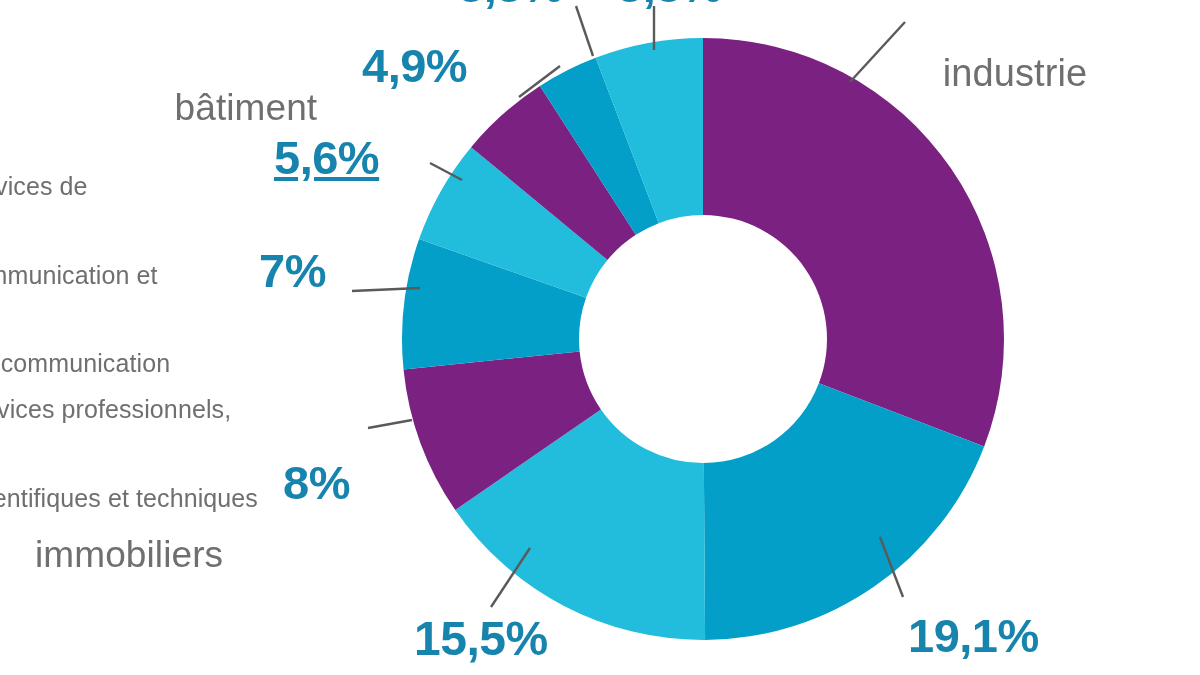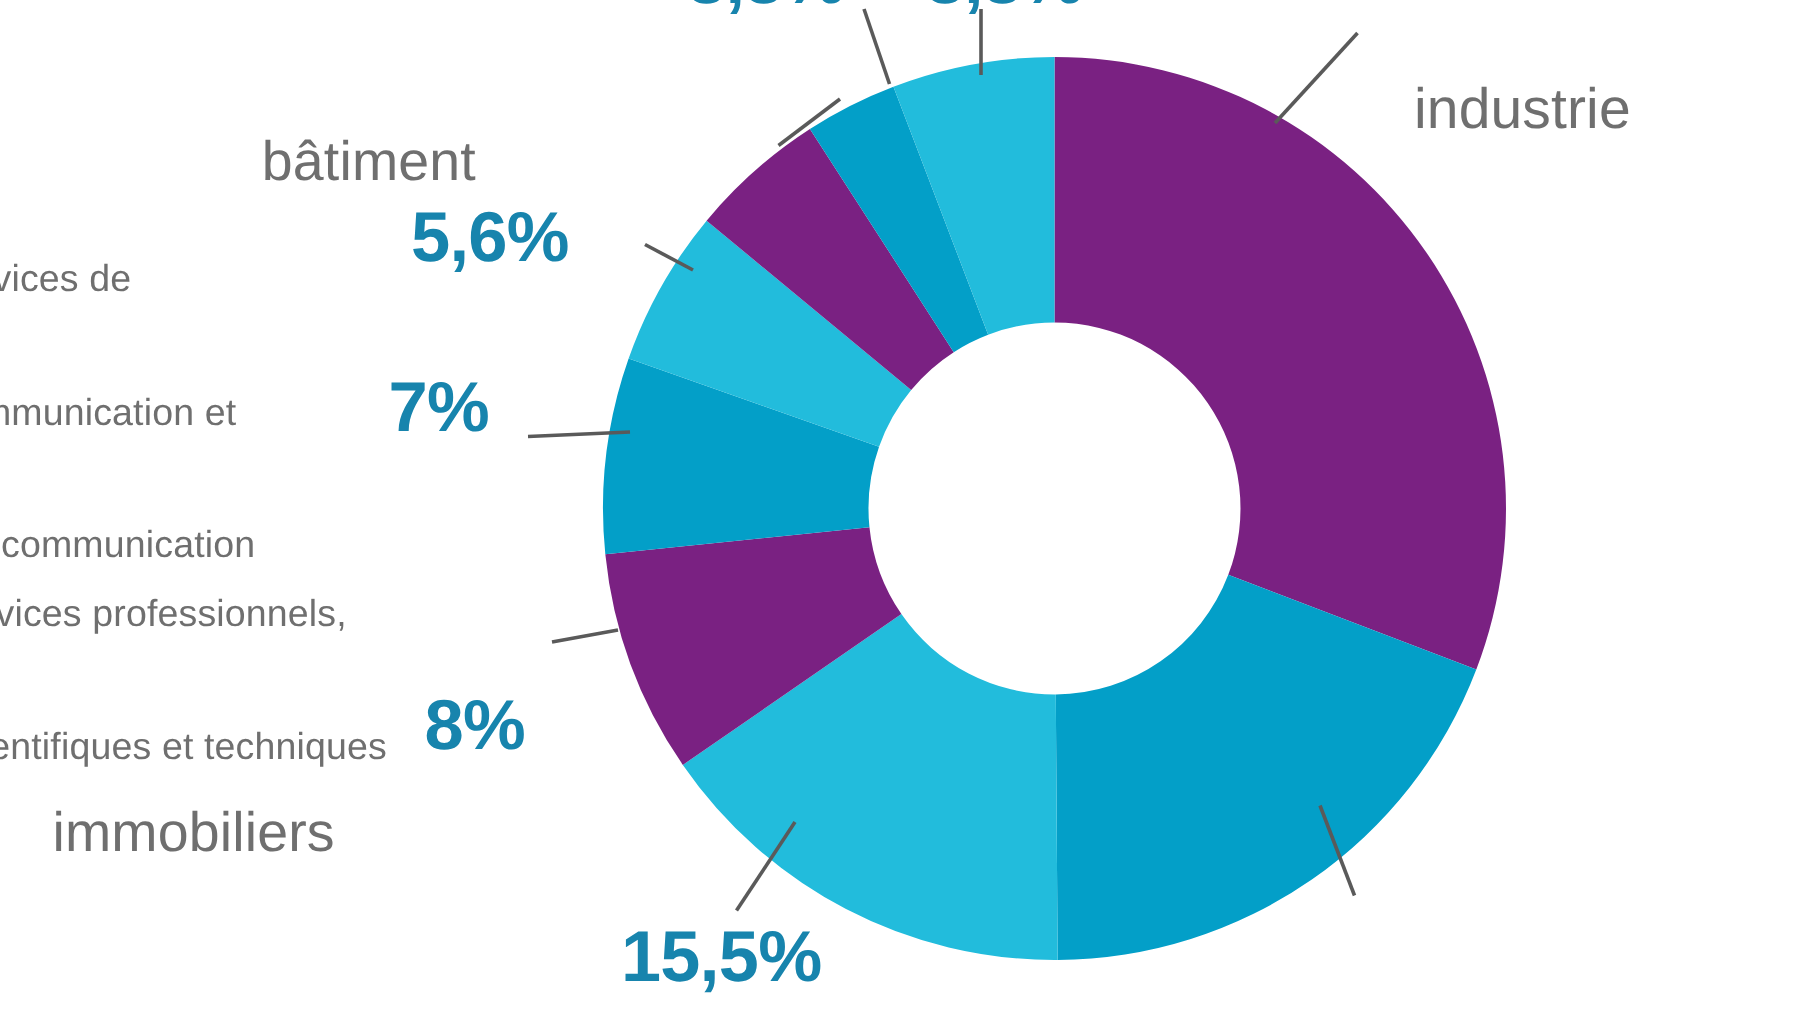--- a/index.html
+++ b/index.html
@@ -48,21 +48,21 @@
   
   .lbl-industrie  { left: 900px; top:   6px; font-size: 38px; }
   .lbl-batiment   { left: 133px; top:  42px; font-size: 37px; }
   .lbl-comm       { left: -40px; top: 113px; font-size: 25px; }
   .lbl-prof       { left: -38px; top: 336px; font-size: 25px; }
   .lbl-immo       { left:  35px; top: 446px; font-size: 37px; }
 
   .pct-33   { left: 458px; top: -42px; font-size: 47px; }
   .pct-38   { left: 617px; top: -42px; font-size: 47px; }
   .pct-49   { left: 362px; top:  38px; font-size: 47px; }
-  .pct-56   { left: 274px; top: 130px; font-size: 47px; }
+  .pct-56   { left: 274px; top: 130px; font-size: 47px; text-decoration: underline; }
   .pct-7    { left: 259px; top: 243px; font-size: 47px; }
   .pct-8    { left: 283px; top: 455px; font-size: 47px; }
   .pct-155  { left: 414px; top: 611px; font-size: 48px; }
   .pct-191  { left: 908px; top: 608px; font-size: 47px; }
 </style>
 </head>
 <body>
 
 <div id="stage">
 
@@ -110,18 +110,20 @@
     <div>services professionnels,</div>
     <div>scientifiques et techniques</div>
   </div>
 
   <div class="cat-label lbl-immo">
     <div>immobiliers</div>
   </div>
 
   <div class="pct-label pct-33">3,3%</div>
   <div class="pct-label pct-38">3,8%</div>
+  <div class="pct-label pct-49">4,9%</div>
   <div class="pct-label pct-56">5,6%</div>
   <div class="pct-label pct-7">7%</div>
   <div class="pct-label pct-8">8%</div>
   <div class="pct-label pct-155">15,5%</div>
+  <div class="pct-label pct-191">19,1%</div>
 
 </div>
 
 </body></html>

